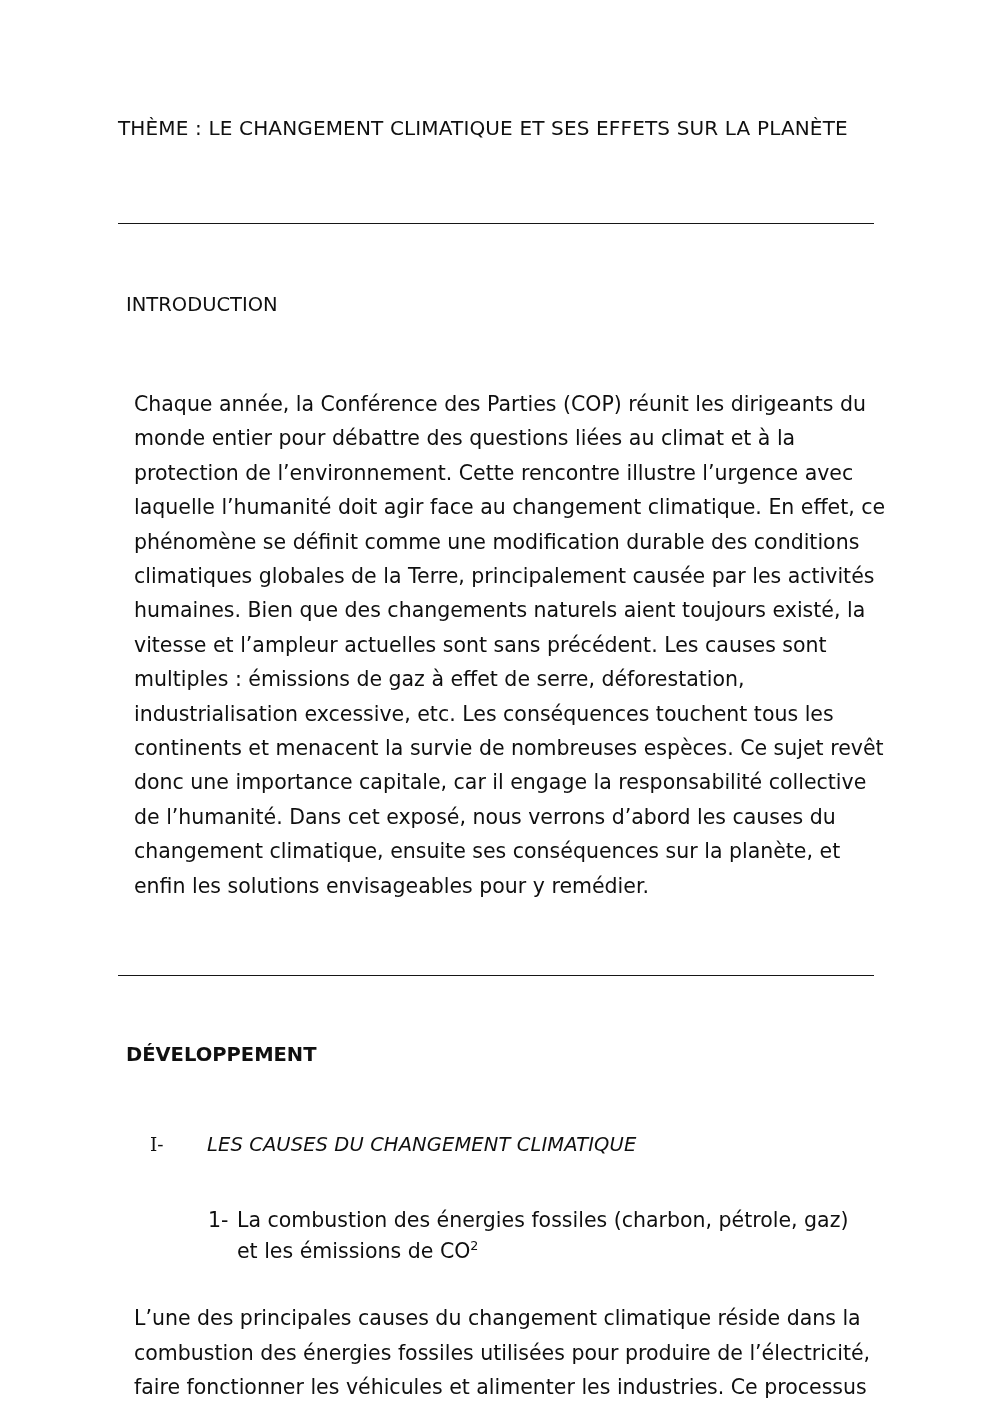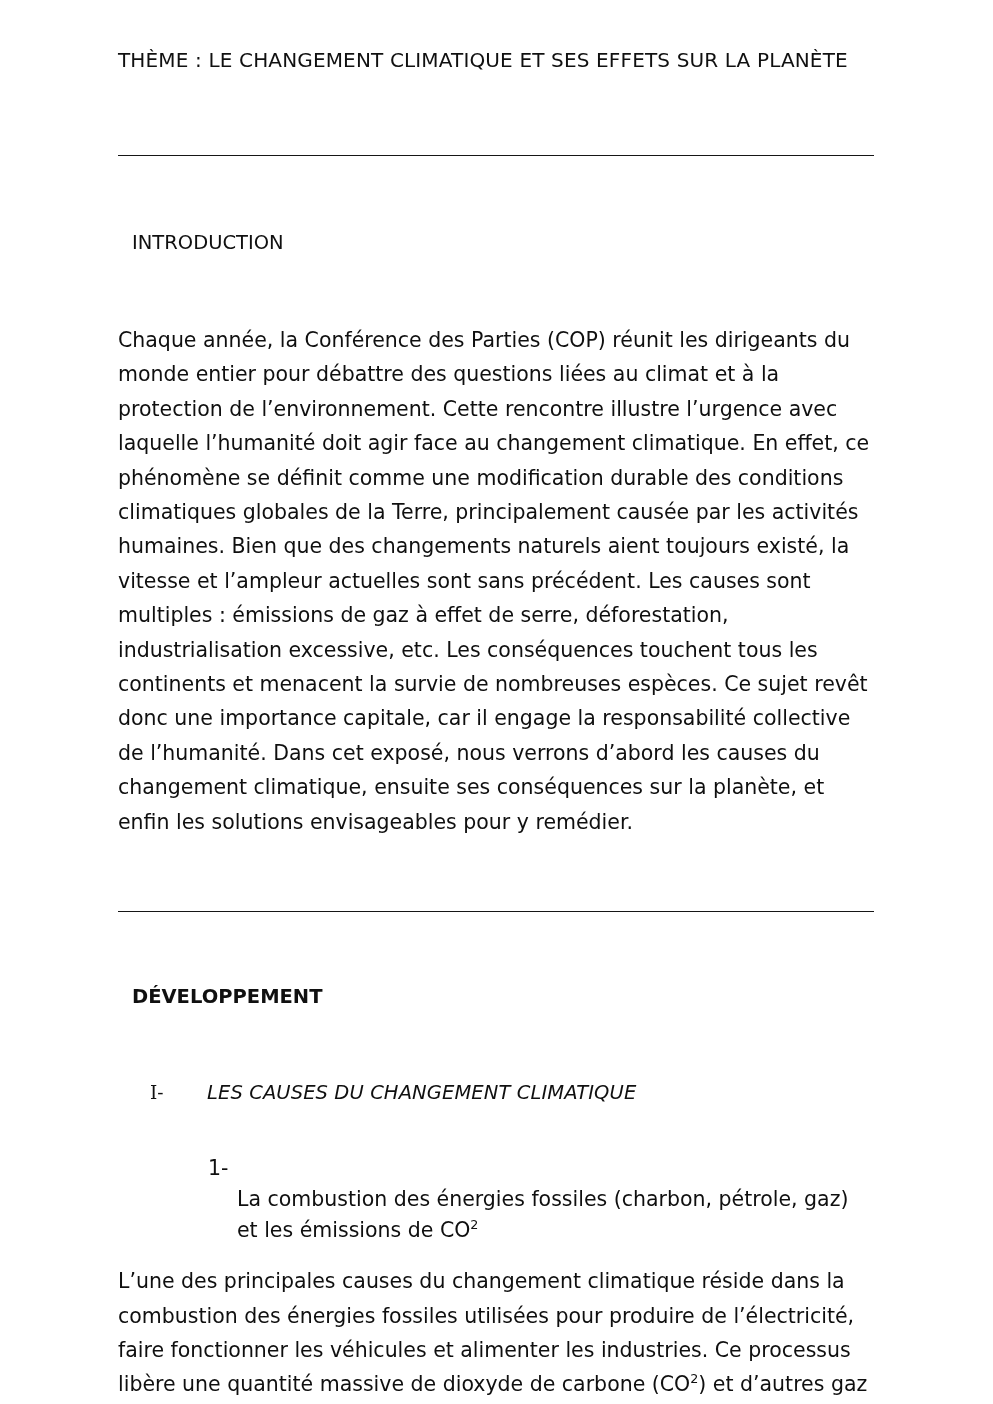--- a/index.html
+++ b/index.html
@@ -27,50 +27,50 @@
     top: 0;
     width: 756px;
   }
 
   .doc-title {
     font-size: 20px;
     line-height: 28px;
     letter-spacing: 0.15px;
     color: #101010;
     margin: 0;
-    padding-top: 46px;
+    padding-top: 114px;
     font-weight: normal;
     white-space: nowrap;
   }
 
   .rule {
     border: 0;
     border-top: 1.6px solid #161616;
     margin: 0;
     width: 756px;
     height: 0;
   }
   .rule-1 { margin-top: 81px; }
   .rule-2 { margin-top: 72px; }
 
   .section-heading {
     font-size: 19.5px;
     line-height: 26px;
     color: #101010;
     font-weight: normal;
-    margin: 14px;
+    margin: 8px;
   }
   .heading-intro { padding-top: 60px; }
   .heading-dev { padding-top: 58px; font-weight: bold; }
 
   .para {
     font-size: 20.5px;
     line-height: 34.4px;
     color: #0f0f0f;
-    margin: 0;
+    margin: 16px;
     text-align: left;
     width: 756px;
   }
   .para-intro { padding-top: 53px; }
   .para-fossil { padding-top: 18px; }
 
   .roman-item {
     padding-top: 56px;
     font-size: 19.5px;
     line-height: 26px;
@@ -99,21 +99,20 @@
     margin-left: 90px;
     width: 666px;
     box-sizing: border-box;
   }
   .num-marker {
     flex: 0 0 29px;
     width: 29px;
   }
   .num-text {
     flex: 1 1 auto;
-    margin-top: 31px;
   }
 
   sup.sup2 {
     font-size: 0.62em;
     vertical-align: super;
     line-height: 0;
   }
 </style>
 </head>
 <body>

